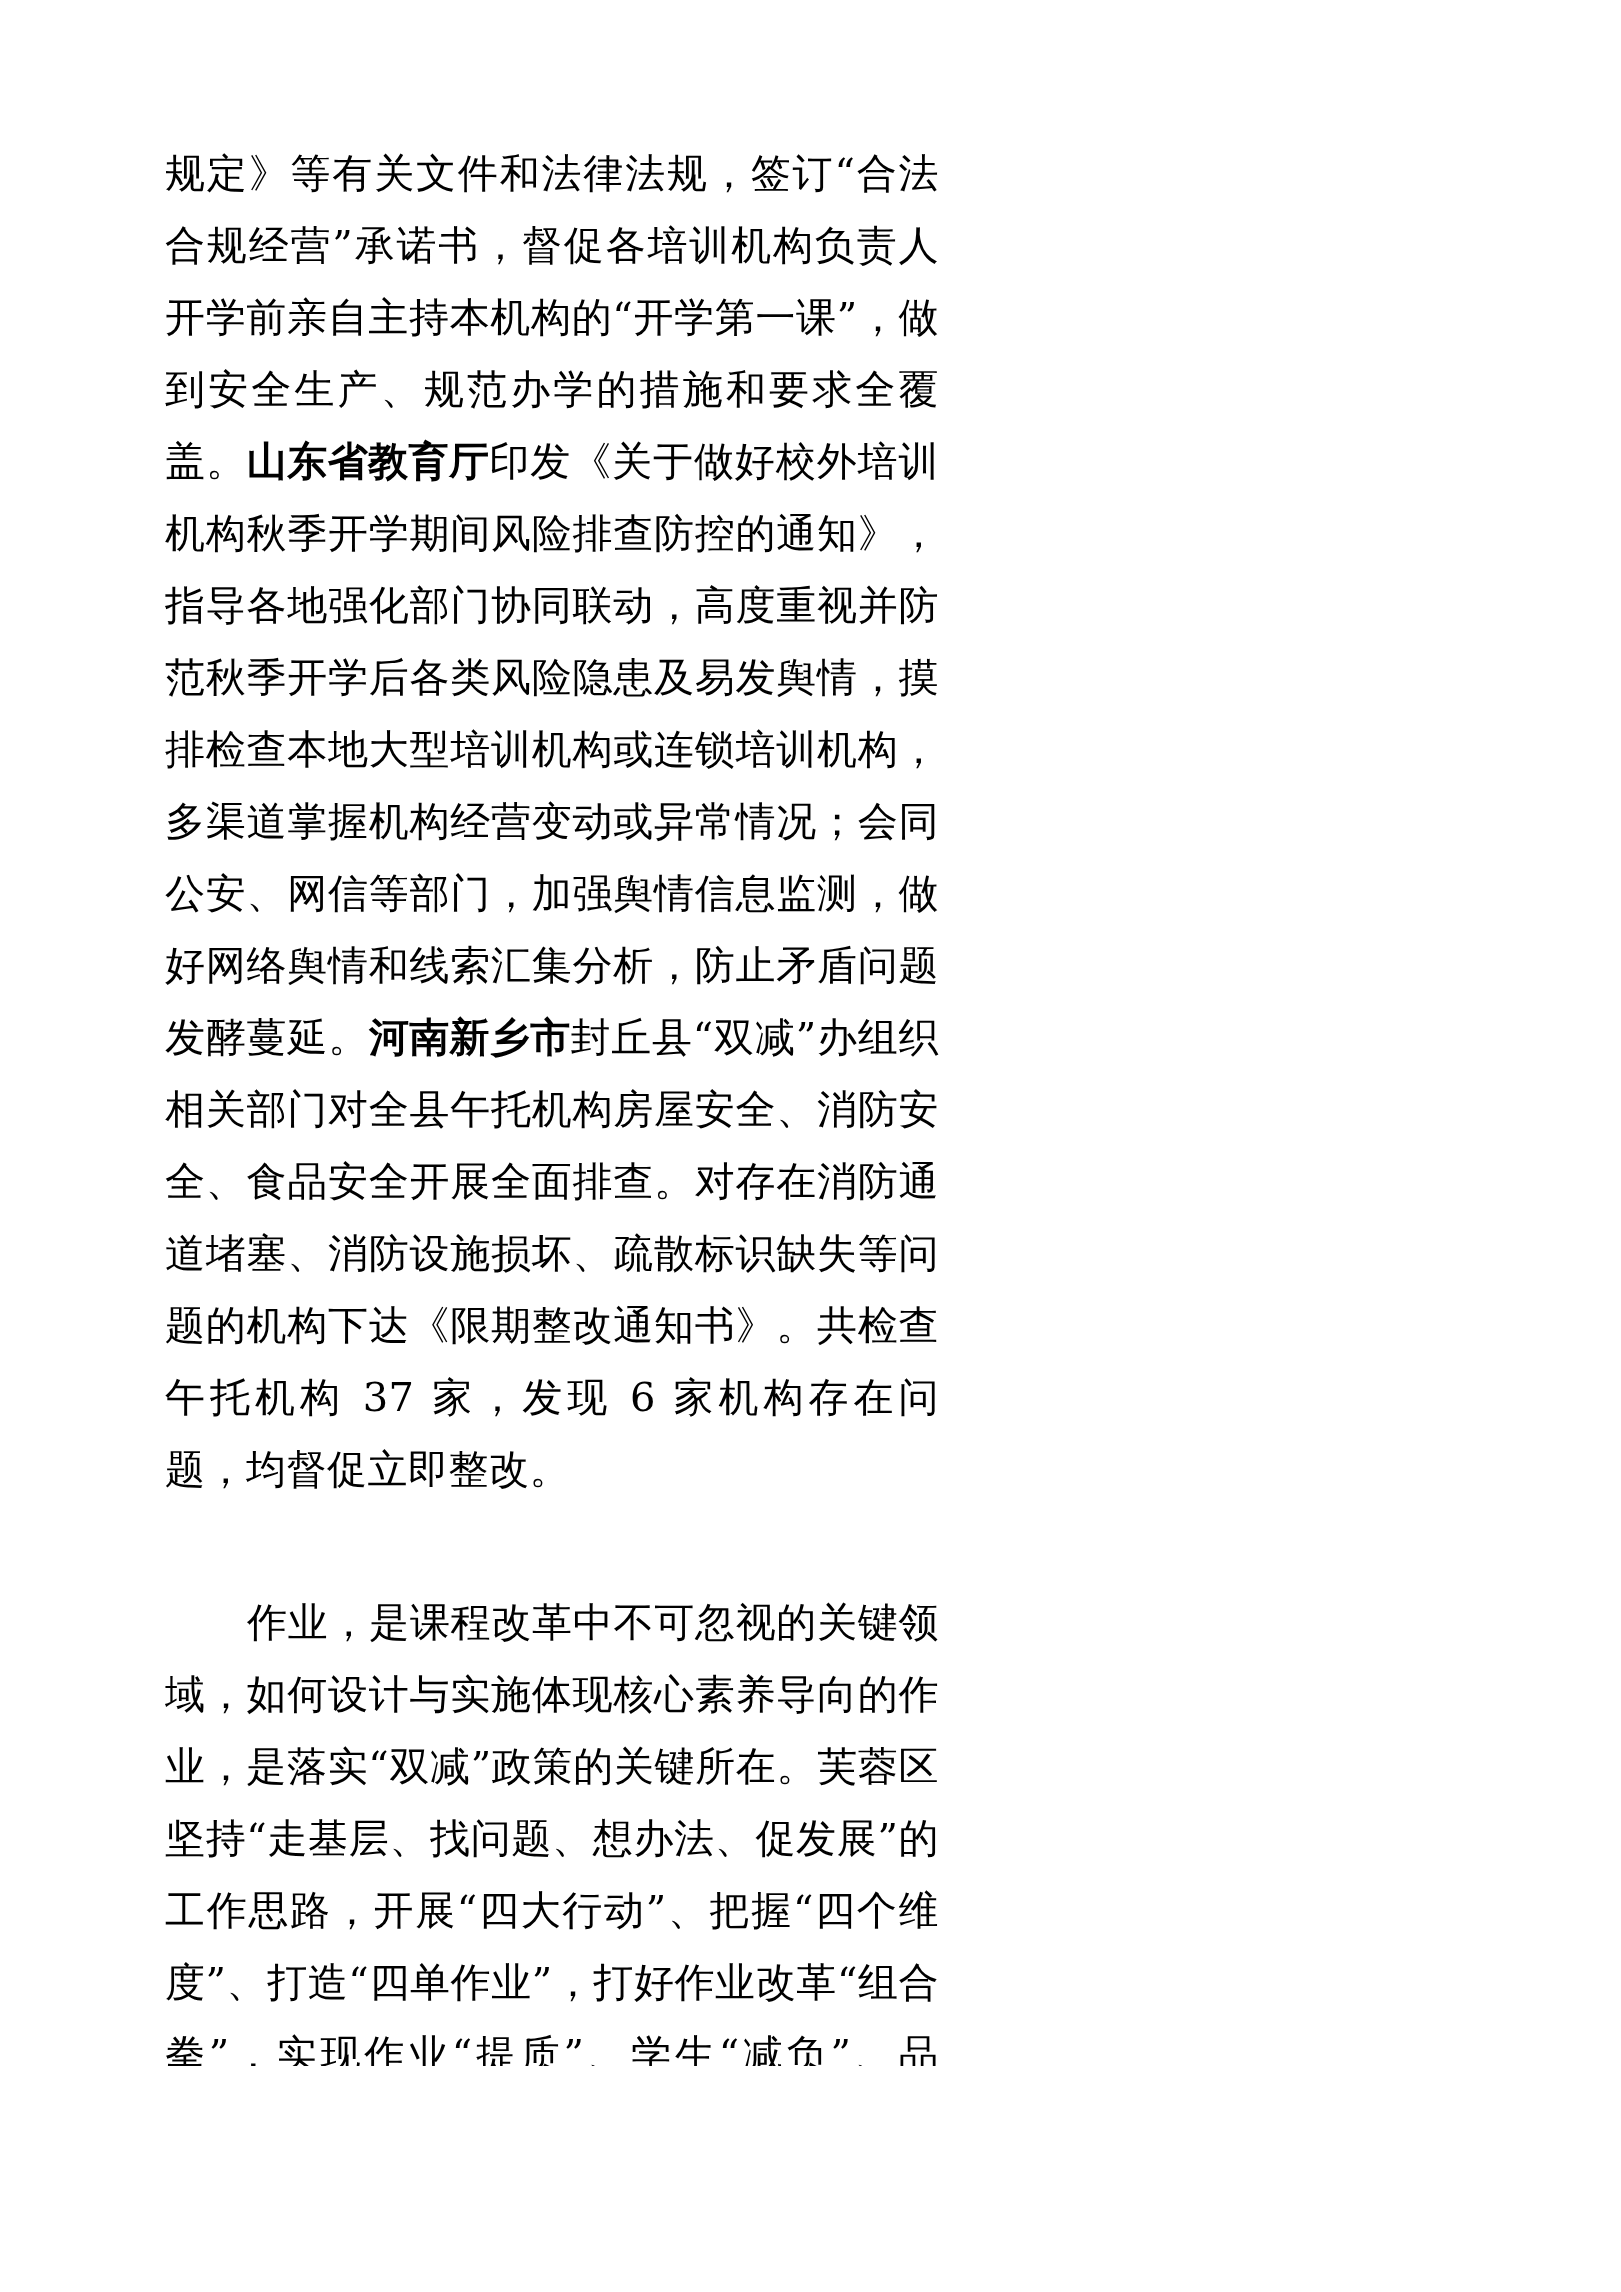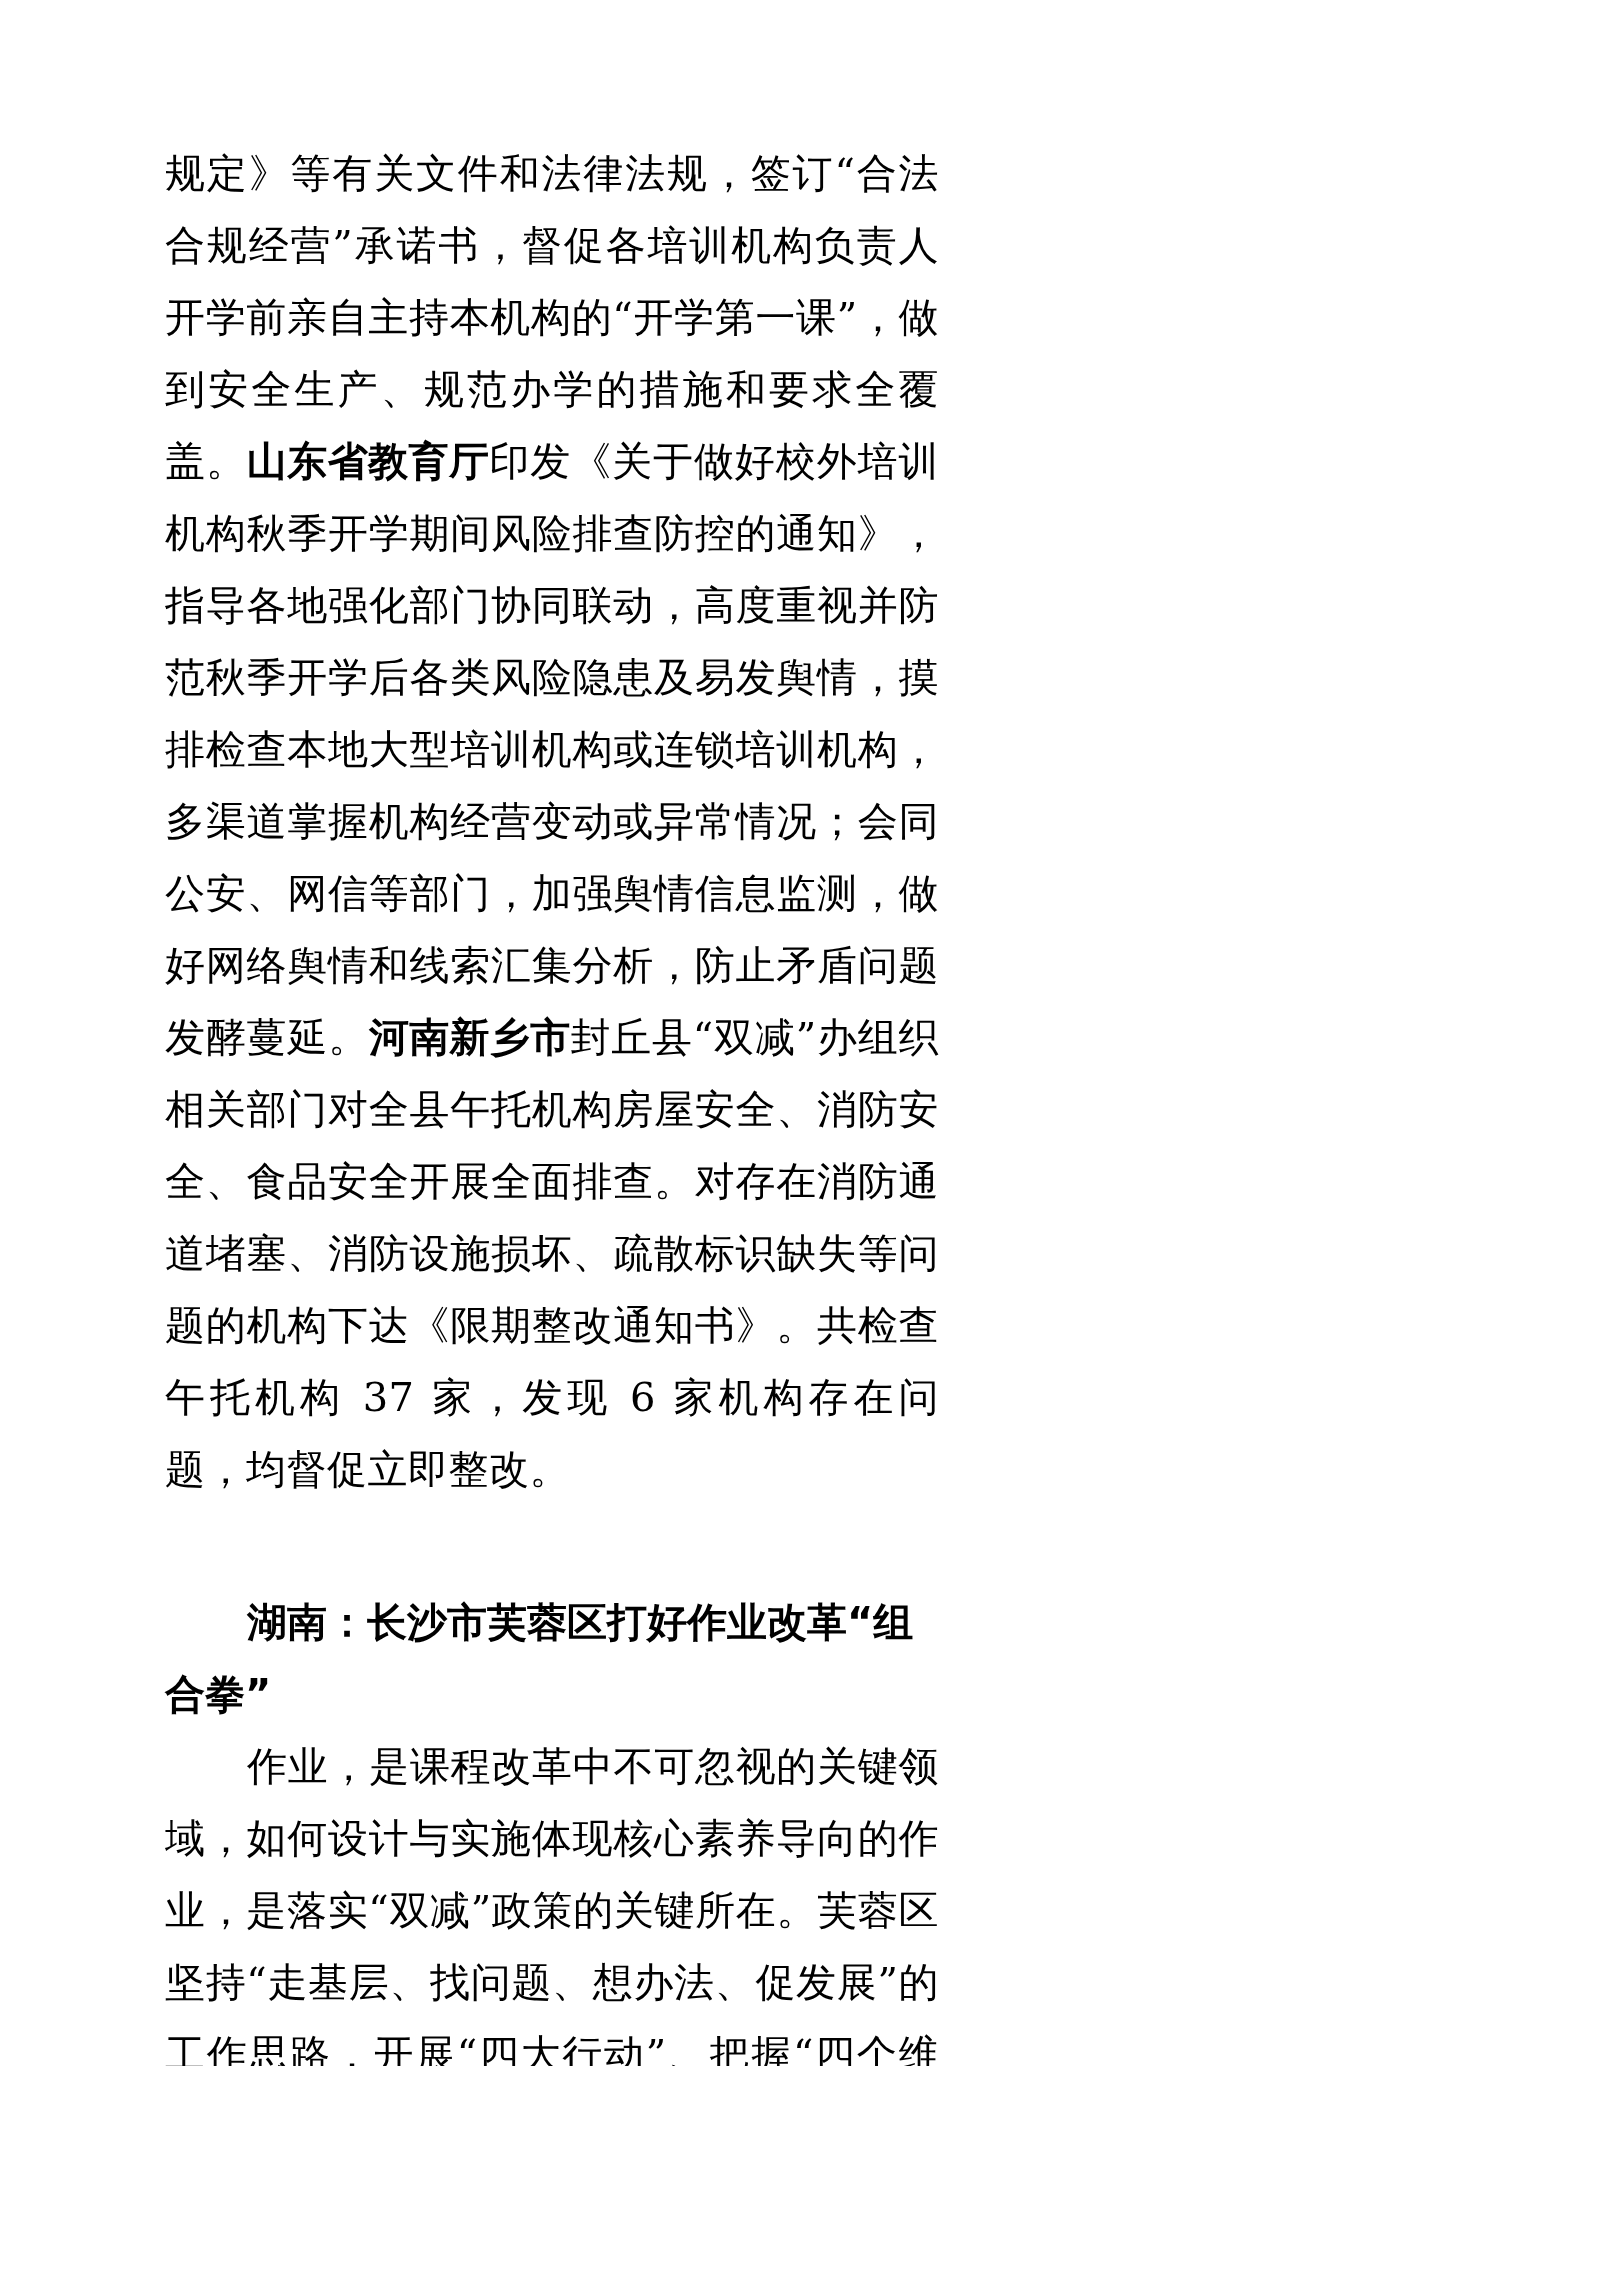--- a/index.html
+++ b/index.html
@@ -99,21 +99,20 @@
 
   <div class="body-column">
 
     <p class="para"><span>规定》等有关文件和法律法规，签订“合法合规经营”承诺书，督促各培训机构负责人开学前亲自主持本机构的“开学第一课”，做到安全生产、规范办学的措施和要求全覆盖。</span><span class="b">山东省教育厅</span><span>印发《关于做好校外培训机构秋季开学期间风险排查防控的通知》，指导各地强化部门协同联动，高度重视并防范秋季开学后各类风险隐患及易发舆情，摸排检查本地大型培训机构或连锁培训机构，多渠道掌握机构经营变动或异常情况；会同公安、网信等部门，加强舆情信息监测，做好网络舆情和线索汇集分析，防止矛盾问题发酵蔓延。</span><span class="b">河南新乡市</span><span>封丘县“双减”办组织相关部门对全县午托机构房屋安全、消防安全、食品安全开展全面排查。对存在消防通道堵塞、消防设施损坏、疏散标识缺失等问题的机构下达《限期整改通知书》。共检查午托机构 37 家，发现 6 家机构存在问题，均督促立即整改。</span></p>
 
     <div class="gap-large"></div>
 
 
     <div class="gap-small"></div>
 
-    <p class="article-heading">湖南：长沙市芙蓉区打好作业改革“组合拳”</p>
 
     <p class="para indent"><span>作业，是课程改革中不可忽视的关键领域，如何设计与实施体现核心素养导向的作业，是落实“双减”政策的关键所在。芙蓉区坚持“走基层、找问题、想办法、促发展”的工作思路，开展“四大行动”、把握“四个维度”、打造“四单作业”，打好作业改革“组合拳”，实现作业“提质”、学生“减负”、品质“提升”，纵深推进“双减”政策落地</span></p>
 
   </div>
 
   <div class="page-number">4</div>
 
 </div>
 
 

